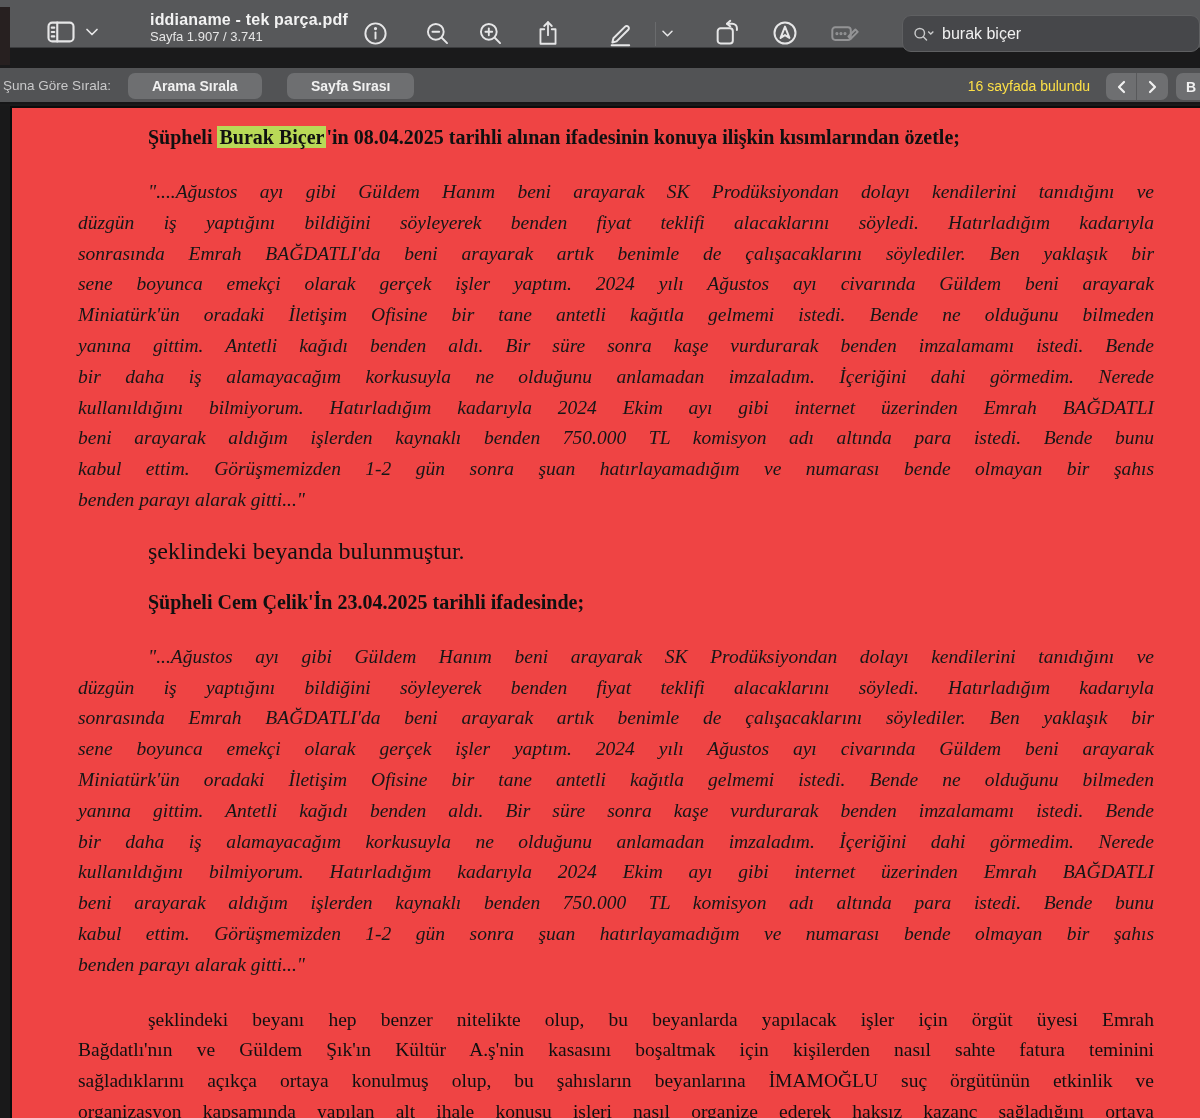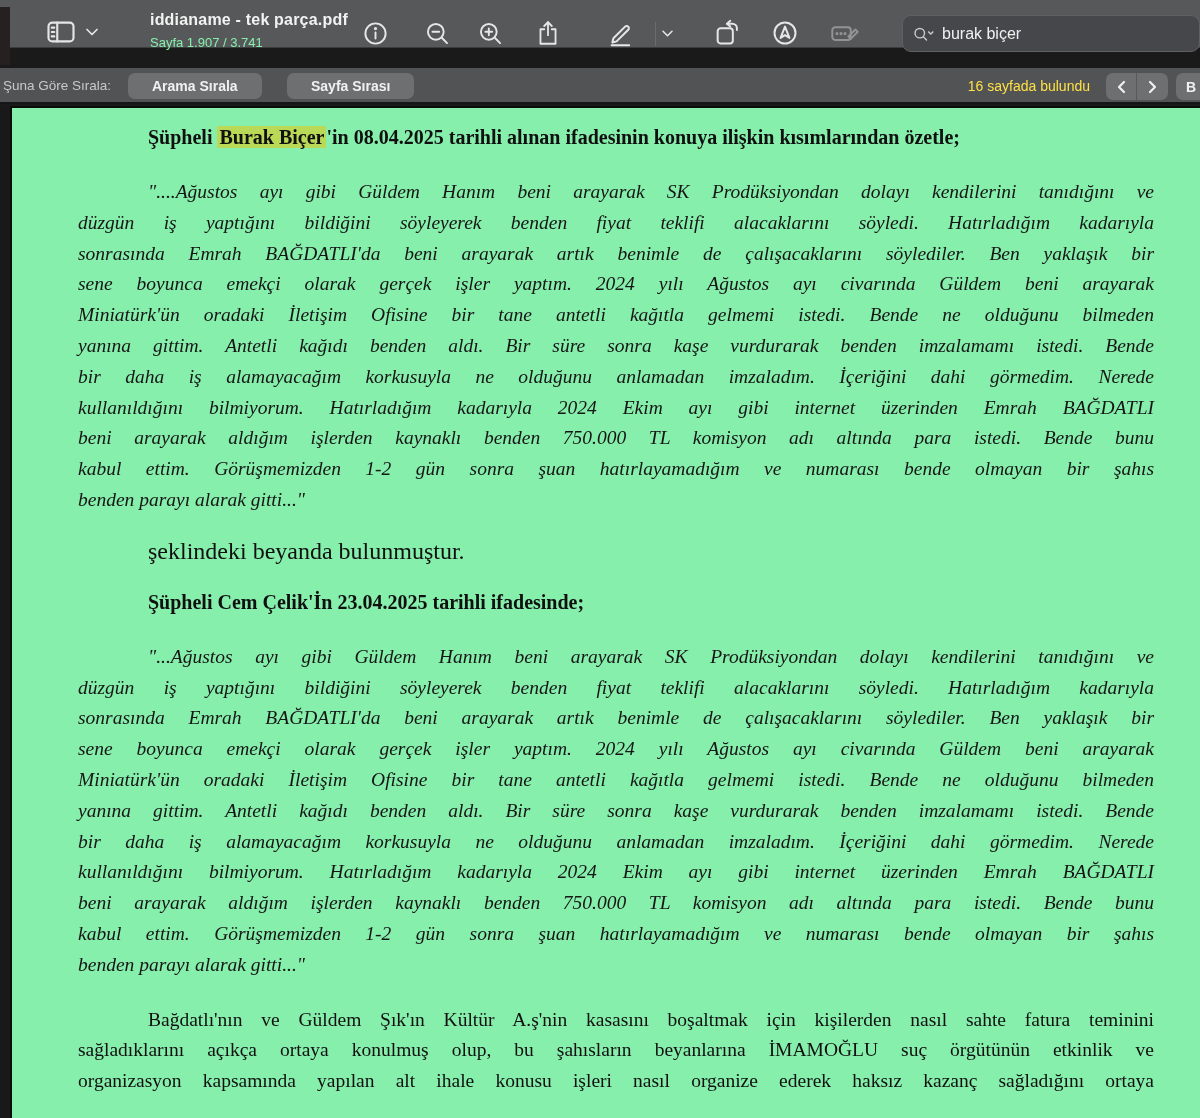--- a/index.html
+++ b/index.html
@@ -6,21 +6,21 @@
   html,body { width:1200px; height:1118px; overflow:hidden; background:#1a1a1b;
               font-family:"Liberation Sans", sans-serif; }
 
   
   .toolbar { position:absolute; left:0; top:0; width:1200px; height:48px;
              background:#57585a; border-bottom:1px solid #3b3c3e; }
   .corner-sliver { position:absolute; left:0; top:7px; width:10px; height:58px; background:#272020; }
   .sidebar-group { position:absolute; left:46px; top:17px; display:flex; align-items:center; gap:8px; }
   .title-block { position:absolute; left:150px; top:11px; }
   .doc-title { font-size:16px; font-weight:bold; color:#f2f2f2; letter-spacing:.2px; }
-  .doc-page  { font-size:13px; color:#86efac; margin-top:6px; }
+  .doc-page  { font-size:13px; color:#e5e5e5; margin-top:0; }
   .tb-icon { position:absolute; top:18px; width:30px; height:30px; display:flex;
              align-items:center; justify-content:center; cursor:default; }
   .tb-icon svg { stroke:#e6e6e7; fill:none; stroke-width:1.7; stroke-linecap:round; stroke-linejoin:round; }
   .tb-icon.dim svg { opacity:.42; }
   .tb-divider { position:absolute; left:655px; top:22px; width:1px; height:24px; background:#6a6b6d; }
   .search-field { position:absolute; left:902px; top:15px; width:298px; height:37px;
                   background:#46474a; border:1px solid #5f6062; border-radius:9px;
                   display:flex; align-items:center; padding:0 10px; gap:7px; }
   .search-field svg { stroke:#c9cacb; fill:none; stroke-width:1.7; stroke-linecap:round; }
   .search-input { background:transparent; border:none; outline:none; color:#f0f0f0;
@@ -39,21 +39,21 @@
              justify-content:center; cursor:default; }
   .seg-btn:first-child { border-radius:7px 0 0 7px; border-right:1px solid #58595b; }
   .seg-btn:last-child { border-radius:0 7px 7px 0; }
   .seg-btn svg { stroke:#f0f0f0; fill:none; stroke-width:2.2; stroke-linecap:round; stroke-linejoin:round; }
   .done-btn { position:absolute; right:-24px; top:5px; width:48px; height:27px; border-radius:7px;
               background:#6e6f71; color:#f1f1f1; font-weight:bold; font-size:14px; border:none;
               text-align:left; padding-left:10px; font-family:"Liberation Sans",sans-serif; }
 
   
   .doc-area { position:absolute; left:0; top:106px; width:1200px; height:1012px; background:#19191a; }
-  .page { position:absolute; left:10px; top:0; width:1190px; height:1012px; background:#86efac;
+  .page { position:absolute; left:10px; top:0; width:1190px; height:1012px; background:#ef4444;
           border-top:2px solid #0c0c0c; border-left:2px solid #0c0c0c;
           padding:16px 46px 0 66px; overflow:hidden; }
   .serif { font-family:"Liberation Serif", serif; color:#101010; }
   .h-bold { font-size:20px; font-weight:bold; line-height:27px; text-indent:70px; margin-bottom:26px; }
   .hl { background:#b9d957; padding:0 2px; }
   .para { font-size:19.5px; line-height:30.8px; }
   .para.italic { font-style:italic; color:#161616; }
   .para .line { text-align:justify; text-align-last:justify; }
   .para.end-left .line:last-child { text-align-last:left; }
   .para.indent-first .line:first-child { text-indent:70px; }
@@ -227,19 +227,20 @@
         <div class="line">Miniatürk'ün oradaki İletişim Ofisine bir tane antetli kağıtla gelmemi istedi. Bende ne olduğunu bilmeden</div>
         <div class="line">yanına gittim.  Antetli kağıdı benden aldı. Bir süre sonra kaşe vurdurarak benden imzalamamı istedi. Bende</div>
         <div class="line">bir daha iş alamayacağım korkusuyla ne olduğunu anlamadan imzaladım. İçeriğini dahi görmedim. Nerede</div>
         <div class="line">kullanıldığını bilmiyorum. Hatırladığım kadarıyla 2024 Ekim ayı gibi internet üzerinden Emrah BAĞDATLI</div>
         <div class="line">beni arayarak aldığım işlerden kaynaklı benden 750.000 TL komisyon adı altında para istedi. Bende bunu</div>
         <div class="line">kabul ettim. Görüşmemizden 1-2 gün sonra şuan hatırlayamadığım ve numarası bende olmayan bir şahıs</div>
         <div class="line">benden parayı alarak gitti..."</div>
       </div>
 
     <div class="para indent-first" style="margin-top:24px">
+        <div class="line">şeklindeki beyanı hep benzer nitelikte olup, bu beyanlarda yapılacak işler için örgüt üyesi Emrah</div>
         <div class="line">Bağdatlı'nın ve Güldem Şık'ın Kültür A.ş'nin kasasını boşaltmak için kişilerden nasıl sahte fatura teminini</div>
         <div class="line">sağladıklarını açıkça ortaya konulmuş olup, bu şahısların beyanlarına İMAMOĞLU suç örgütünün etkinlik ve</div>
         <div class="line">organizasyon kapsamında yapılan alt ihale konusu işleri nasıl organize ederek haksız kazanç sağladığını ortaya</div>
       </div>
 
   </div>
 </div>
 
 </body></html>

